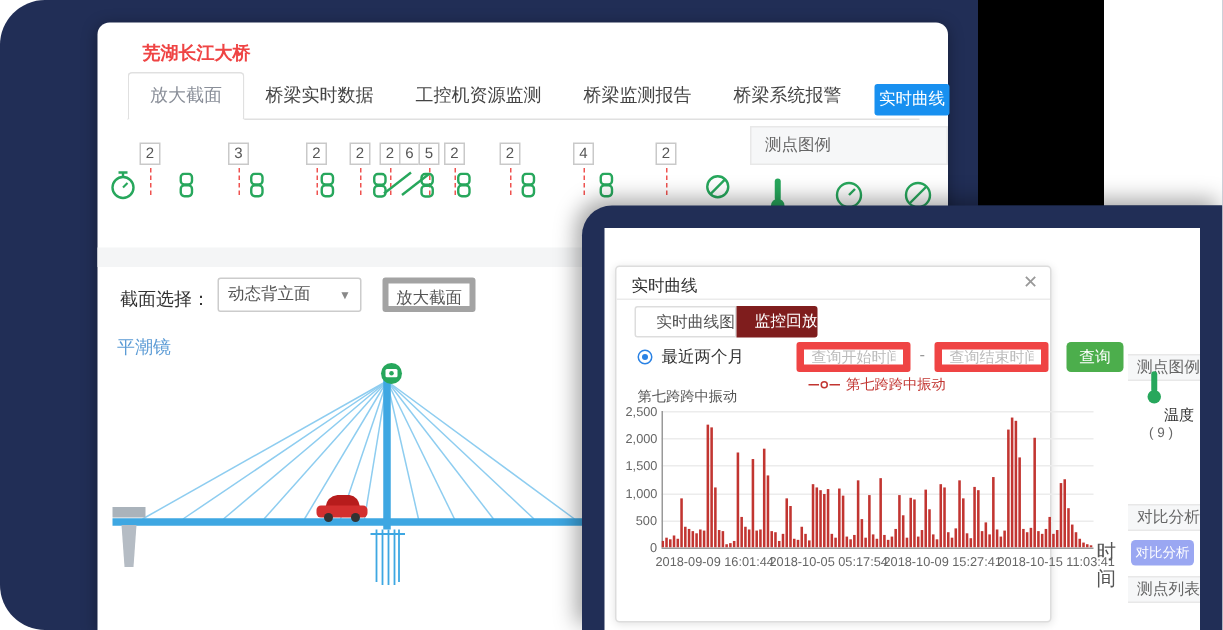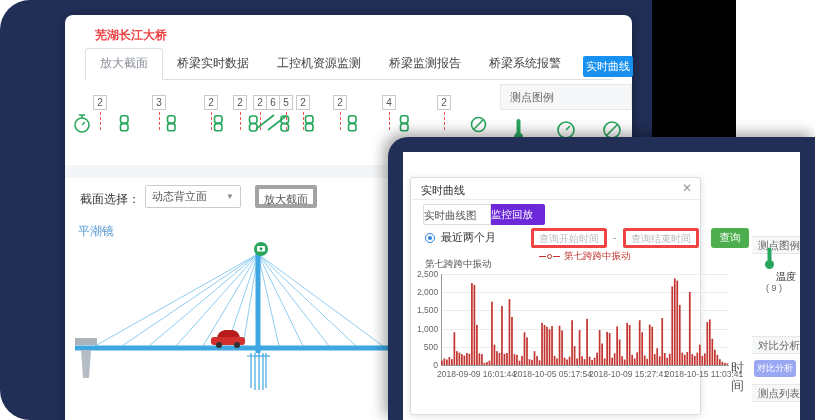--- a/index.html
+++ b/index.html
@@ -51,28 +51,28 @@
   #sec-win { left:388px; top:137px; width:427px; height:283px; background:#212e56;
              border-radius:20px 0 0 0; z-index:3; box-shadow:-4px -4px 14px rgba(0,0,0,.35); }
   #sec-inner { left:15px; top:15px; width:397px; height:268px; background:#fff; }
 
   
   #modal { left:22px; top:40px; width:291px; height:238px; background:#fff; border:1px solid #ddd;
            border-radius:3px; box-shadow:0 1px 6px rgba(0,0,0,.12); }
   .modal-hd { left:0; top:0; width:100%; height:22px; border-bottom:1px solid #ebebeb; }
   .modal-title { left:10px; top:5px; font-size:11px; color:#333; }
   .modal-close { right:8px; top:3px; font-size:12px; color:#999; cursor:pointer; }
-  .mtab { top:26px; height:21px; font-size:10.5px; text-align:left; line-height:21px; cursor:pointer; }
+  .mtab { top:26px; height:21px; font-size:10.5px; text-align:right; line-height:21px; cursor:pointer; }
   .mtab1 { left:12px; width:68px; border:1px solid #ddd; color:#555; border-radius:2px 0 0 2px; background:#fff; }
-  .mtab2 { left:80px; width:54px; background:#6d28d9; color:#fff; border-radius:0 2px 2px 0;font-family:Liberation Serif, serif; }
+  .mtab2 { left:80px; width:54px; background:#7f1d1d; color:#fff; border-radius:0 2px 2px 0;font-family:Liberation Serif, serif; }
   .radio { left:14px; top:55px; width:10px; height:10px; border:1px solid #2a82e4; border-radius:50%; }
   .radio::after { content:""; position:absolute; left:2px; top:2px; width:4px; height:4px;
                   border-radius:50%; background:#2a82e4; }
   .radio-label { left:30px; top:52px; font-size:11px; color:#333; }
-  .t-input { top:50px; width:76px; height:20px; border:3px solid #ef4444; border-radius:2px;
+  .t-input { top:50px; width:76px; height:20px; border:5px solid #ef4444; border-radius:2px;
              font-size:10px; color:#555; padding:0 5px; font-family:"Liberation Sans",sans-serif; }
   .t-input::placeholder { color:#bbb; }
   .sep { left:202px; top:53px; font-size:11px; color:#999; }
   .query-btn { left:300px; top:50px; width:38px; height:20px; background:#4cae4c; border:none;
                color:#fff; font-size:10.5px; border-radius:3px; cursor:pointer; }
 
   
   .chart-legend { left:128px; top:72px; display:flex; align-items:center; }
   .lg-line { width:7px; height:0; border-top:1.5px solid #c23531; }
   .lg-circ { width:5px; height:5px; border:1.5px solid #c23531; border-radius:50%; margin:0 1px; }

